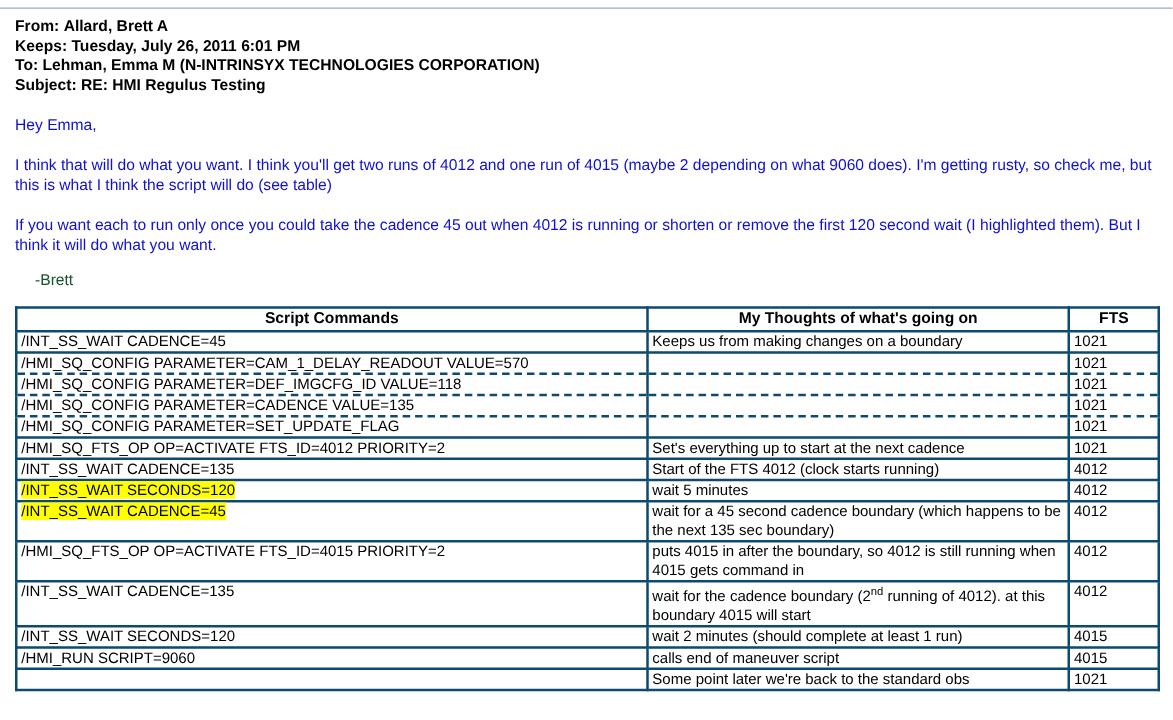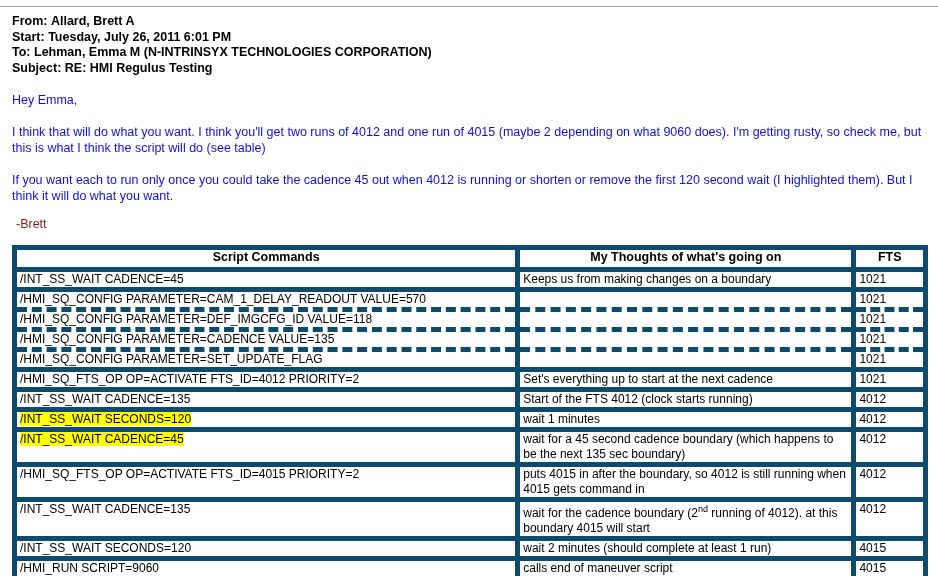--- a/index.html
+++ b/index.html
@@ -52,33 +52,33 @@
   .hdr-val.b {
     font-weight: bold;
   }
   
   .para {
     color: #1111cc;
     line-height: 16px;
     margin: 16px 0 13px 0;
   }
   .sign {
-    color: #7f1d1d;
-    margin: 0 0 14px 4px;
+    color: #14532d;
+    margin: 0 0 14px 16px;
   }
   
   table.script {
     border-collapse: collapse;
     width: 916px;
     table-layout: fixed;
     font-size: 12px;
   }
   table.script th,
   table.script td {
-    border: 5px solid #0c4a6e;
+    border: 2px solid #0c4a6e;
     padding: 0 3px;
     vertical-align: top;
     line-height: 15px;
     font-weight: normal;
     text-align: left;
   }
   table.script th {
     text-align: center;
     font-weight: bold;
     font-size: 12.5px;
@@ -124,21 +124,21 @@
   <div class="top-rule"></div>
 
   <div class="content">
 
     <div class="hdr">
       <div class="hdr-row">
         <span class="hdr-label">From:</span>
         <span class="hdr-val b">Allard, Brett A</span>
       </div>
       <div class="hdr-row">
-        <span class="hdr-label">Start:</span>
+        <span class="hdr-label">Keeps:</span>
         <span class="hdr-val b">Tuesday, July 26, 2011 6:01 PM</span>
       </div>
       <div class="hdr-row">
         <span class="hdr-label">To:</span>
         <span class="hdr-val b">Lehman, Emma M (N-INTRINSYX TECHNOLOGIES CORPORATION)</span>
       </div>
       <div class="hdr-row">
         <span class="hdr-label">Subject:</span>
         <span class="hdr-val b">RE: HMI Regulus Testing</span>
       </div>
@@ -195,21 +195,21 @@
           <td class="note">Set's everything up to start at the next cadence</td>
           <td class="fts">1021</td>
         </tr>
         <tr>
           <td class="cmd">/INT_SS_WAIT CADENCE=135</td>
           <td class="note">Start of the FTS 4012 (clock starts running)</td>
           <td class="fts">4012</td>
         </tr>
         <tr>
           <td class="cmd"><span class="hl">/INT_SS_WAIT SECONDS=120</span></td>
-          <td class="note">wait 1 minutes</td>
+          <td class="note">wait 5 minutes</td>
           <td class="fts">4012</td>
         </tr>
         <tr>
           <td class="cmd"><span class="hl">/INT_SS_WAIT CADENCE=45</span></td>
           <td class="note two-line">wait for a 45 second cadence boundary (which happens to be the next 135 sec boundary)</td>
           <td class="fts mid">4012</td>
         </tr>
         <tr>
           <td class="cmd">/HMI_SQ_FTS_OP OP=ACTIVATE FTS_ID=4015 PRIORITY=2</td>
           <td class="note two-line">puts 4015 in after the boundary, so 4012 is still running when 4015 gets command in</td>

